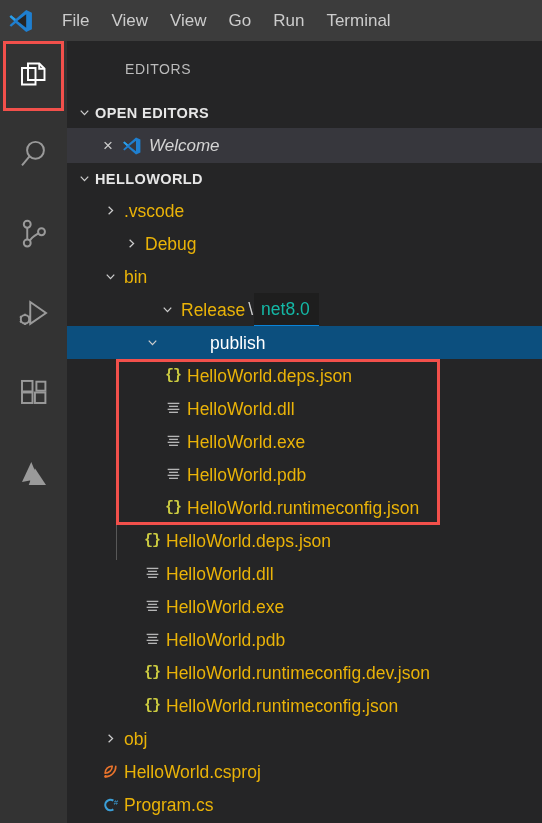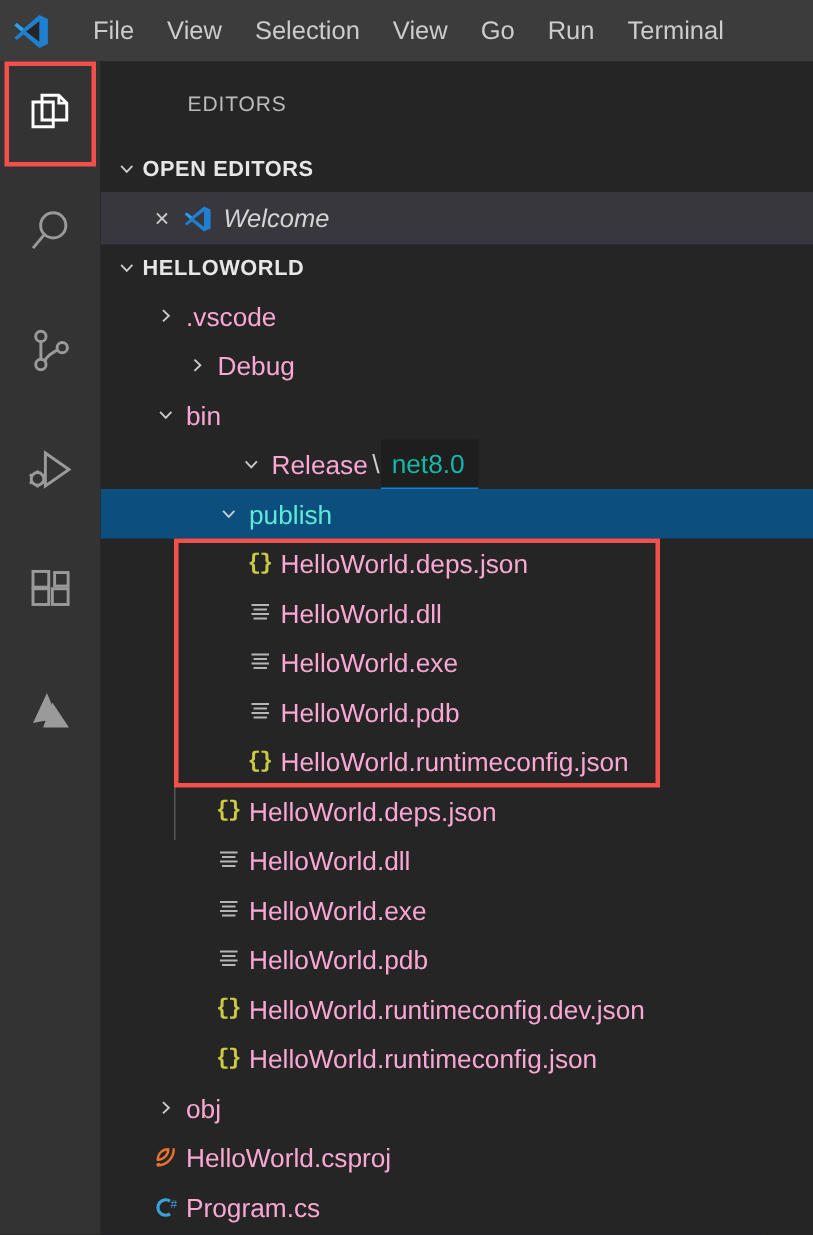--- a/index.html
+++ b/index.html
@@ -181,25 +181,25 @@
     height: 33px;
     display: flex;
     align-items: center;
     box-sizing: border-box;
     cursor: pointer;
     position: relative;
     white-space: nowrap;
   }
   .row.selected { background: #0c4f7e; }
   .row .label {
-    color: #f9a8d4;
+    color: #eab308;
     font-size: 17.5px;
     line-height: 22px;
   }
-  .row.selected .label { color: #5eead4; }
+  .row.selected .label { color: #ffffff; margin-left: 44px; }
   .row .icon {
     width: 28px;
     flex: 0 0 auto;
     display: inline-flex;
     align-items: center;
     justify-content: center;
   }
 
   
   .seg-sep {
@@ -241,21 +241,20 @@
     <div class="vscode-logo">
       <svg width="26" height="26" viewBox="0 0 100 100" aria-hidden="true">
         <path d="M70 8 L92 18 L92 82 L70 92 L30 58 L12 72 L6 66 L24 50 L6 34 L12 28 L30 42 Z" fill="#1f7fd0"></path>
         <path d="M70 24 L70 76 L36 50 Z" fill="#252526"></path>
         <path d="M6 34 L12 28 L30 42 L24 50 Z" fill="#2b9fe8"></path>
       </svg>
     </div>
     <div class="menu-items">
       <div class="menu-item">File</div>
       <div class="menu-item">View</div>
-      <div class="menu-item">Selection</div>
       <div class="menu-item">View</div>
       <div class="menu-item">Go</div>
       <div class="menu-item">Run</div>
       <div class="menu-item">Terminal</div>
     </div>
   </div>
 
   <div class="activitybar">
 
     <div class="act-item" style="top:0px;">

